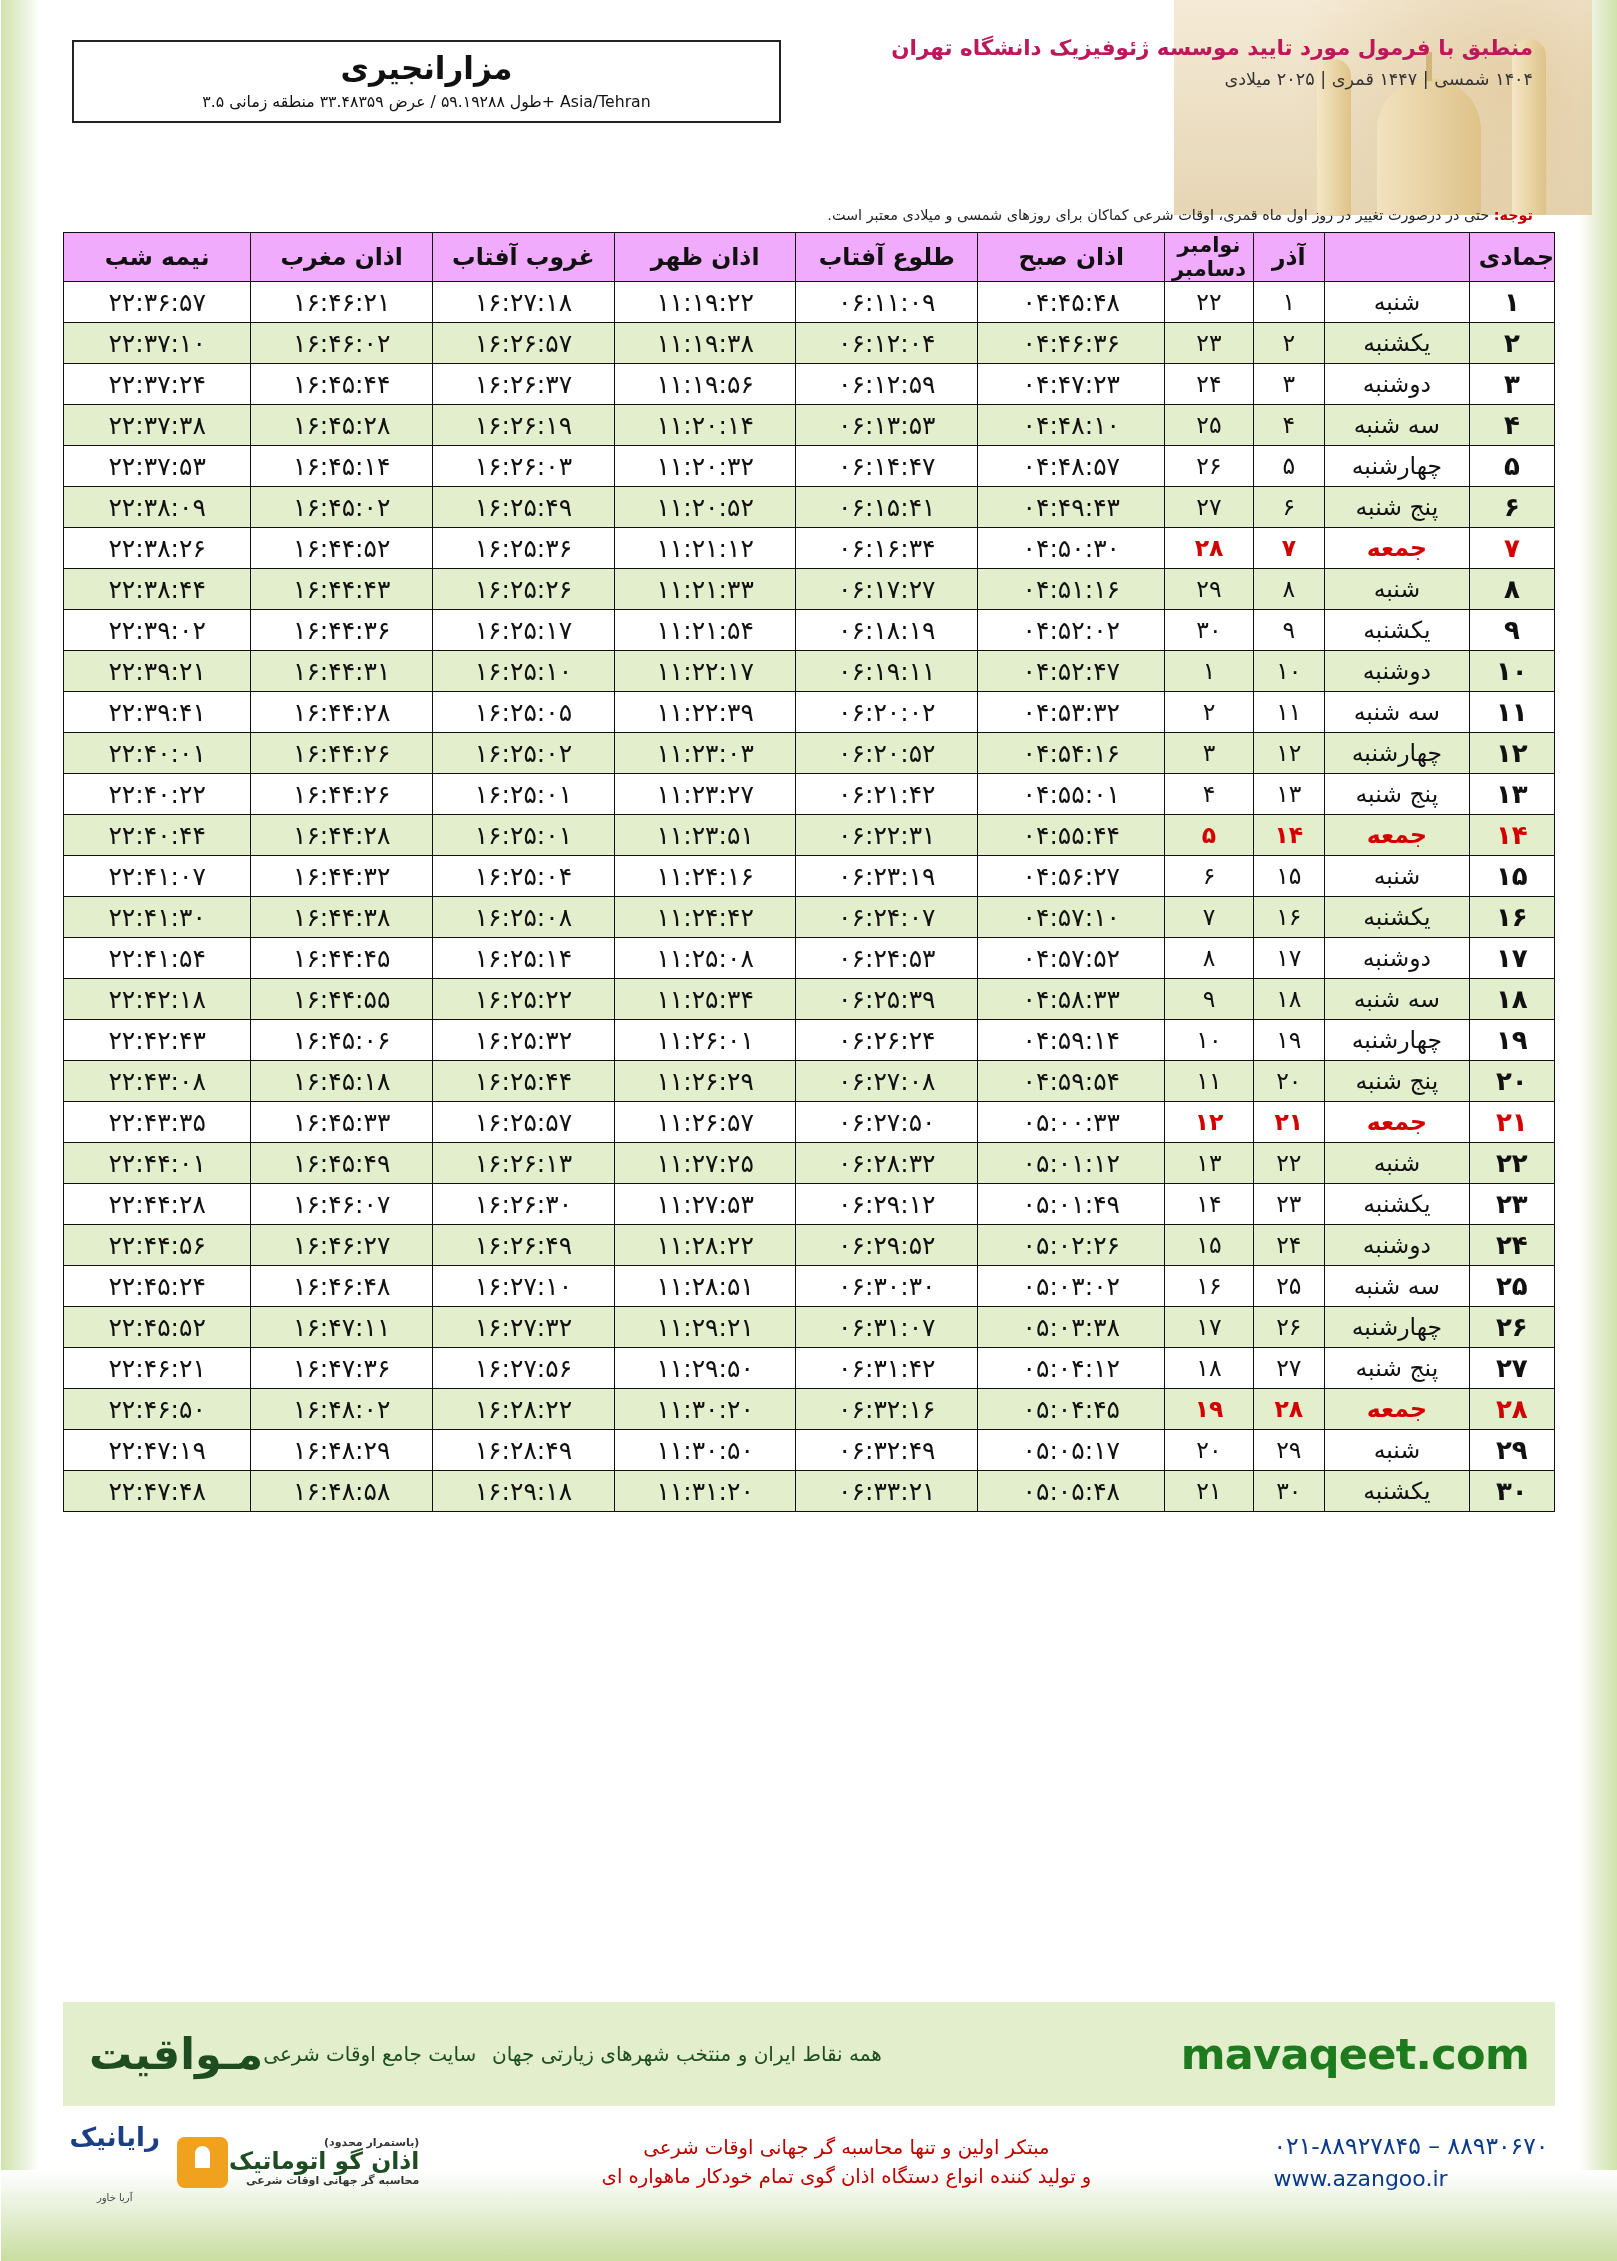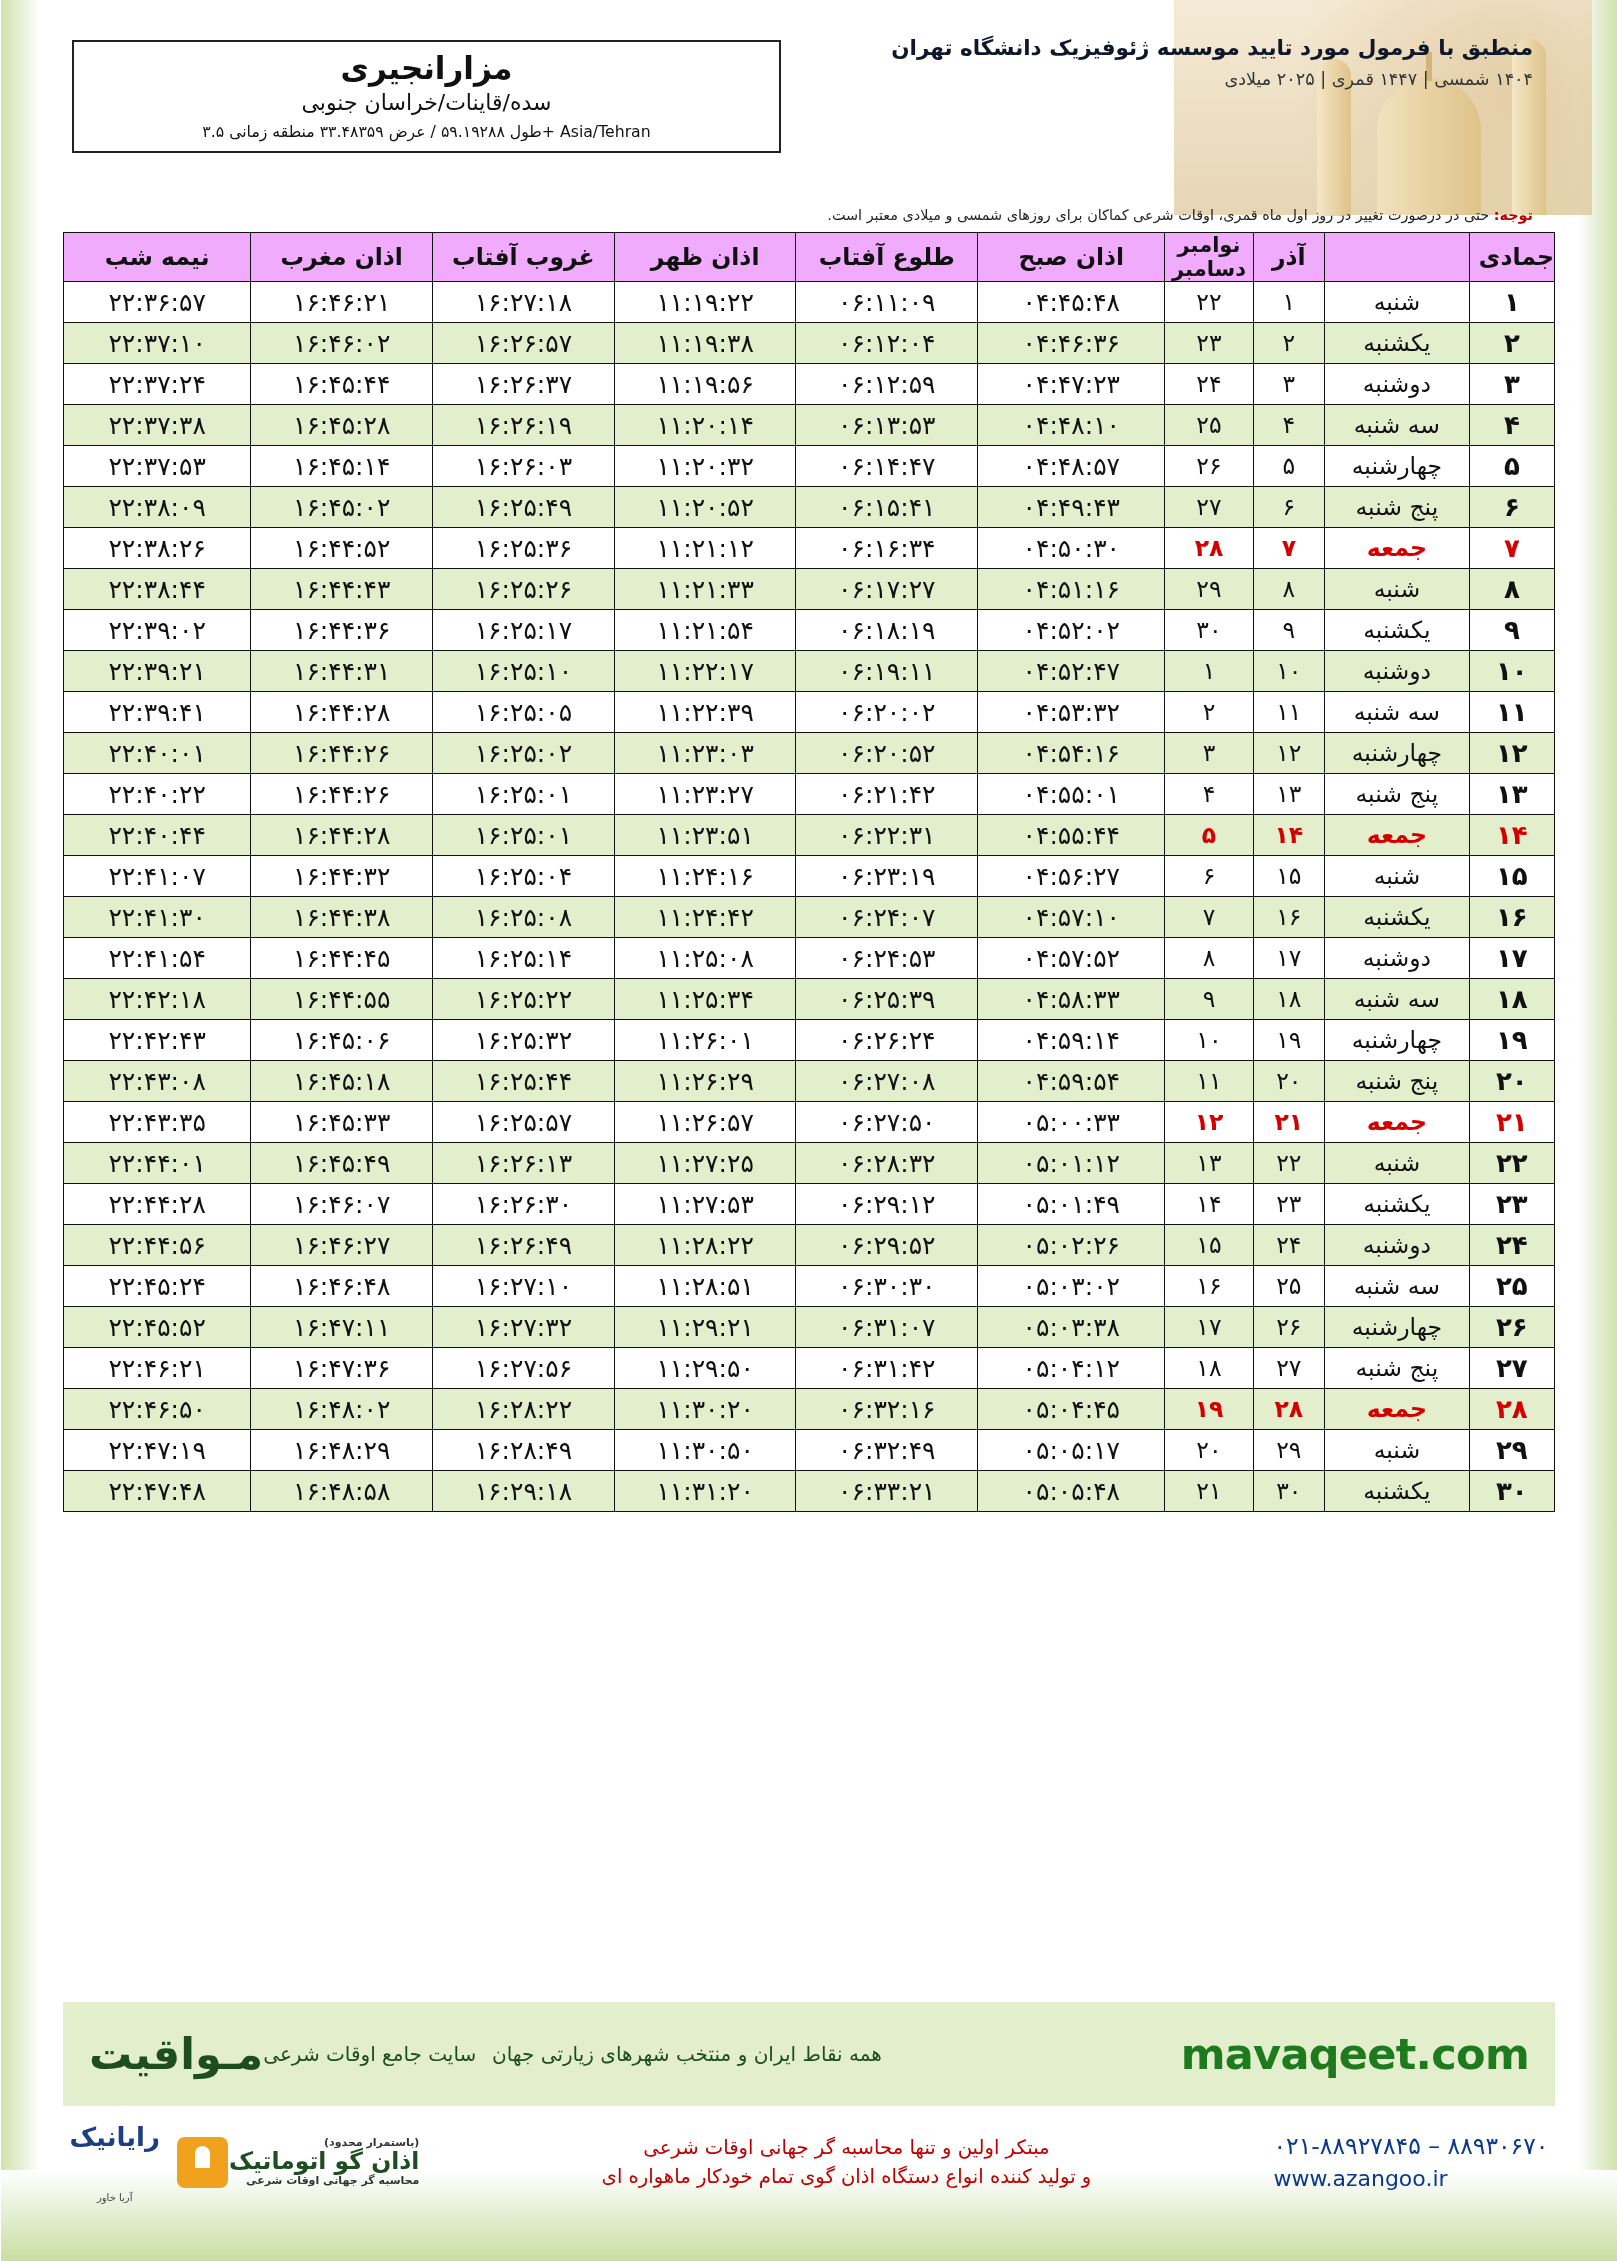--- a/index.html
+++ b/index.html
@@ -101,21 +101,21 @@
   .main-title {
     font-size: 47px;
     font-weight: bold;
     color: #1d4d20;
     line-height: 1.15;
     letter-spacing: -0.7px;
   }
   .sub-title {
     font-size: 21.5px;
     font-weight: bold;
-    color: #0f172a;
+    color: #be185d;
     margin-top: 9px;
   }
   .years-line {
     font-size: 17.6px;
     color: #333;
     margin-top: 9px;
     direction: rtl;
   }
 
   .city-box {
@@ -352,21 +352,20 @@
       <div class="dome"></div>
     </div>
 
     <div class="title-block">
       <div class="sub-title">منطبق با فرمول مورد تایید موسسه ژئوفیزیک دانشگاه تهران</div>
       <div class="years-line">۱۴۰۴ شمسی | ۱۴۴۷ قمری | ۲۰۲۵ میلادی</div>
     </div>
 
     <div class="city-box">
       <div class="city-name">مزارانجیری</div>
-      <div class="city-region">سده/قاینات/خراسان جنوبی</div>
       <div class="city-coords">طول ۵۹.۱۹۲۸۸ / عرض ۳۳.۴۸۳۵۹ منطقه زمانی ۳.۵+ Asia/Tehran</div>
     </div>
 
     <div class="note-line">
       <span class="warn">توجه:</span><span> حتی در درصورت تغییر در روز اول ماه قمری، اوقات شرعی کماکان برای روزهای شمسی و میلادی معتبر است.</span>
     </div>
   </div>
 
   <div class="table-wrap">
     <table class="times">

